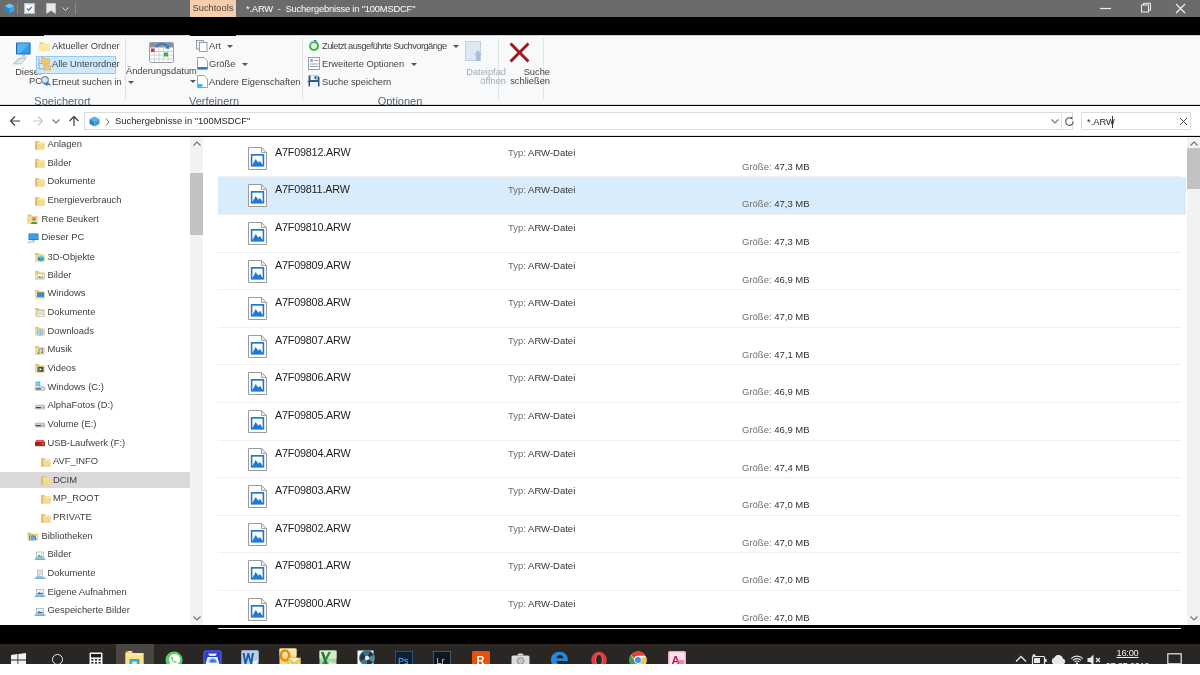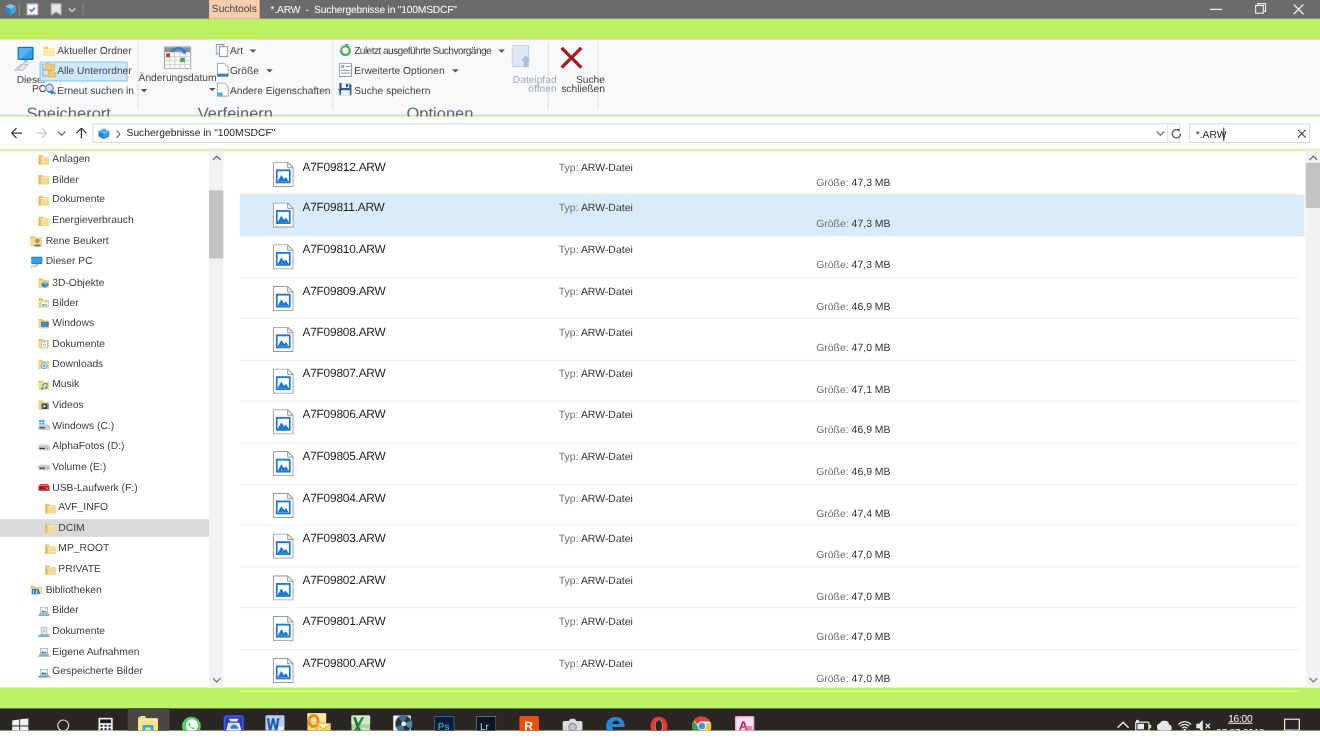--- a/index.html
+++ b/index.html
@@ -1,37 +1,37 @@
 <!DOCTYPE html>
 <html><head>
 <meta charset="utf-8">
 <style>
   * { margin:0; padding:0; box-sizing:border-box; }
   html,body { width:1200px; height:675px; overflow:hidden; }
   #screen {
     -webkit-font-smoothing:antialiased;
     position:relative; width:1200px; height:664px;
     font-family:"Liberation Sans", sans-serif;
-    background:#bef264; overflow:hidden;
+    background:#000000; overflow:hidden;
   }
   .abs { position:absolute; }
   
   #titlebar { position:absolute; left:0; top:0; width:1200px; height:17px; background:#6b6b6b; }
   #titlebar .qsep { position:absolute; top:3px; width:1px; height:11px; background:#8a8a8a; }
   #suchtools-tab { position:absolute; left:190px; top:0; width:46px; height:17px; background:#f6cdad; color:#4b4540; font-size:9.3px; line-height:17px; text-align:center; }
   #wintitle { position:absolute; left:246px; top:0; height:17px; color:#ffffff; font-size:9.4px; line-height:17px; letter-spacing:-0.2px; }
   
   #tabrow { position:absolute; left:0; top:17px; width:1200px; height:18px; background:#ffffff; }
   #tab-datei { position:absolute; left:0; top:0; width:44px; height:18px; background:#2b79cd; color:#fff; font-size:9.4px; line-height:18px; text-align:center; }
   .tab { position:absolute; top:0; height:18px; font-size:9.4px; line-height:18px; text-align:center; color:#494949; }
   #tab-suchen { position:absolute; left:190px; top:0; width:46px; height:19px; background:#f8f9fa; border-left:1px solid #f5c9a6; border-right:1px solid #f5c9a6; color:#404040; font-size:9.4px; line-height:16px; text-align:center; }
   
   #ribbon { position:absolute; left:0; top:36px; width:1200px; height:69px; background:#f8f9fa; border-bottom:1px solid #d8dadc; }
   .rsep { position:absolute; top:2px; width:1px; height:62px; background:#e2e3e5; }
-  .glabel { position:absolute; top:58px; font-size:15px; color:#5d6770; text-align:center; }
+  .glabel { position:absolute; top:58px; font-size:11px; color:#5d6770; text-align:center; }
   .bigbtn { position:absolute; top:0; text-align:right; font-size:9.3px; color:#444; line-height:8.5px; }
   .smallbtn { position:absolute; font-size:9.3px; color:#444; height:17px; line-height:17px; white-space:nowrap; }
   .dd { display:inline-block; width:0; height:0; border-left:3px solid transparent; border-right:3px solid transparent; border-top:3.5px solid #555; vertical-align:middle; margin-left:4px; }
   
   #addrbar { position:absolute; left:0; top:106px; width:1200px; height:30px; background:#ffffff; border-bottom:1px solid #e4e4e4; }
   #crumbbox { position:absolute; left:84px; top:6px; width:989px; height:18px; background:#fff; border:1px solid #dcdcdc; }
   #searchbox { position:absolute; left:1081px; top:6px; width:110px; height:18px; background:#fff; border:1px solid #dcdcdc; }
   
   #main { position:absolute; left:0; top:137px; width:1200px; height:488px; background:#fff; }
   

